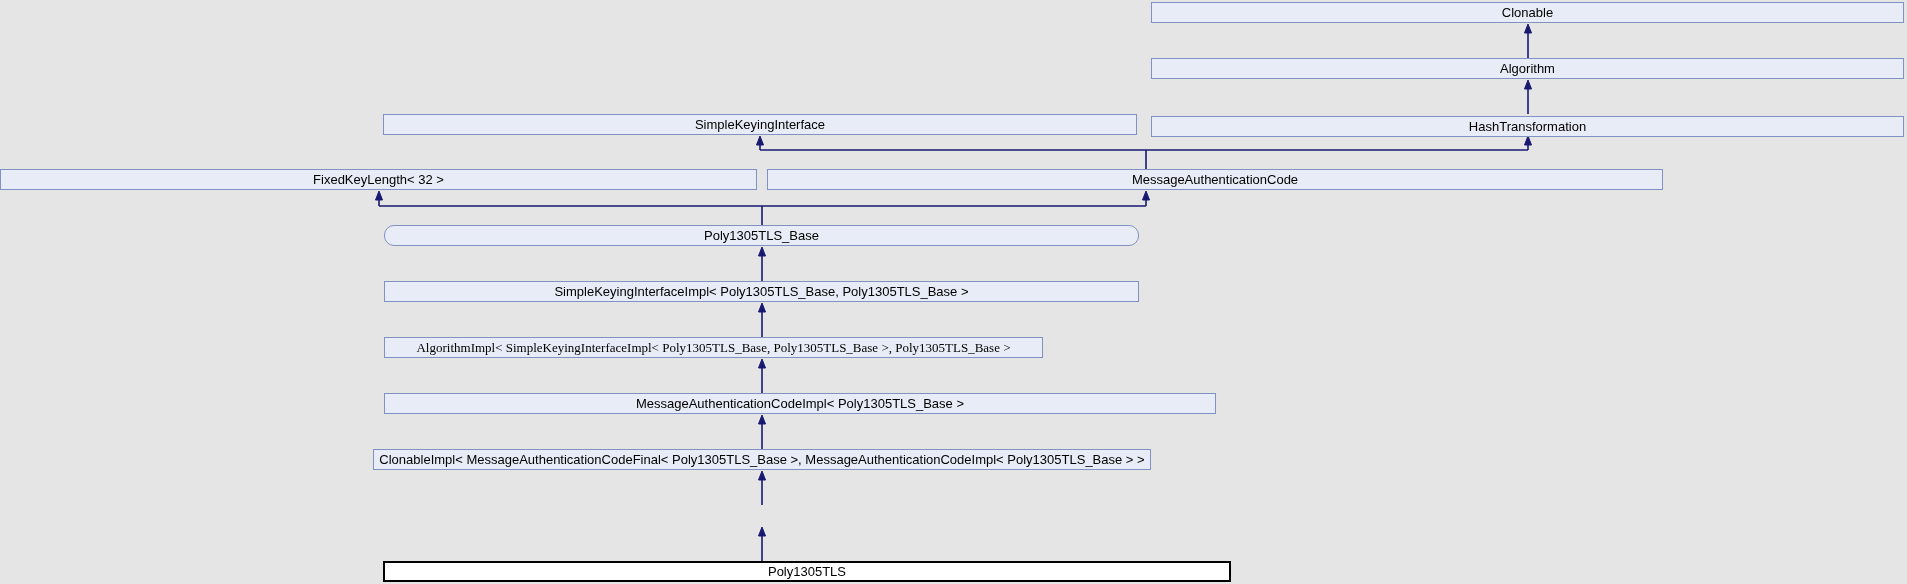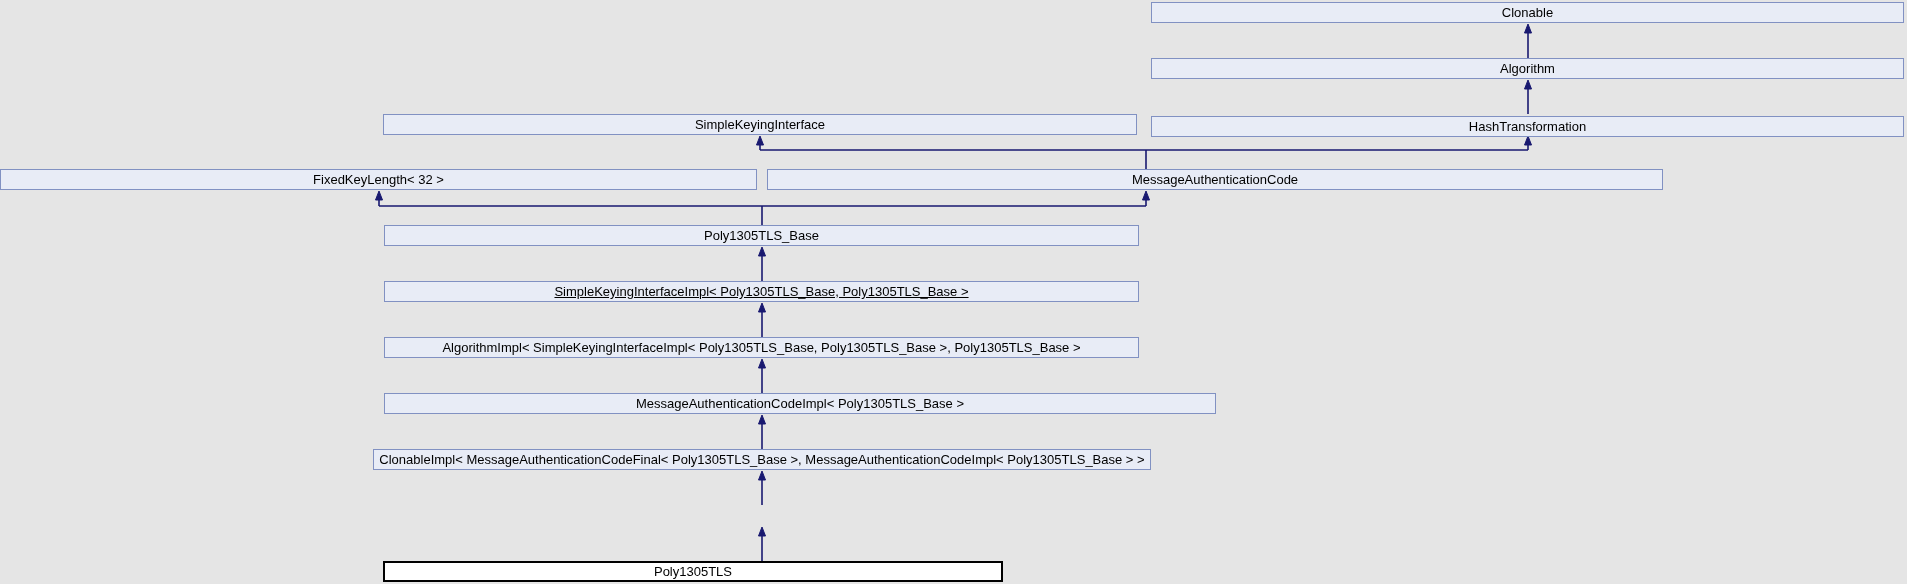--- a/index.html
+++ b/index.html
@@ -116,26 +116,26 @@
   <div class="node" style="left:1151px; top:58px;  width:753px;">Algorithm</div>
 
   <div class="node" style="left:383px;  top:114px; width:754px;">SimpleKeyingInterface</div>
 
   <div class="node" style="left:1151px; top:116px; width:753px;">HashTransformation</div>
 
   <div class="node" style="left:0px;    top:169px; width:757px;">FixedKeyLength&lt; 32 &gt;</div>
 
   <div class="node" style="left:767px;  top:169px; width:896px;">MessageAuthenticationCode</div>
 
-  <div class="node" style="left:384px;  top:225px; width:755px;">Poly1305TLS_Base</div>
+  <div class="node" style="left:384px;  top:225px; width:755px;border-radius:10px;">Poly1305TLS_Base</div>
 
-  <div class="node" style="left:384px;  top:281px; width:755px;text-decoration:underline;">SimpleKeyingInterfaceImpl&lt; Poly1305TLS_Base, Poly1305TLS_Base &gt;</div>
+  <div class="node" style="left:384px;  top:281px; width:755px;">SimpleKeyingInterfaceImpl&lt; Poly1305TLS_Base, Poly1305TLS_Base &gt;</div>
 
-  <div class="node" style="left:384px;  top:337px; width:755px;">AlgorithmImpl&lt; SimpleKeyingInterfaceImpl&lt; Poly1305TLS_Base, Poly1305TLS_Base &gt;, Poly1305TLS_Base &gt;</div>
+  <div class="node" style="left:384px;  top:337px; width:659px;font-family:Liberation Serif, serif;">AlgorithmImpl&lt; SimpleKeyingInterfaceImpl&lt; Poly1305TLS_Base, Poly1305TLS_Base &gt;, Poly1305TLS_Base &gt;</div>
 
   <div class="node" style="left:384px;  top:393px; width:832px;">MessageAuthenticationCodeImpl&lt; Poly1305TLS_Base &gt;</div>
 
   <div class="node" style="left:373px;  top:449px; width:778px;">ClonableImpl&lt; MessageAuthenticationCodeFinal&lt; Poly1305TLS_Base &gt;, MessageAuthenticationCodeImpl&lt; Poly1305TLS_Base &gt; &gt;</div>
 
 
-  <div class="node focus" style="left:383px; top:561px; width:620px;">Poly1305TLS</div>
+  <div class="node focus" style="left:383px; top:561px; width:848px;">Poly1305TLS</div>
 
 </div>
 
 </body></html>

